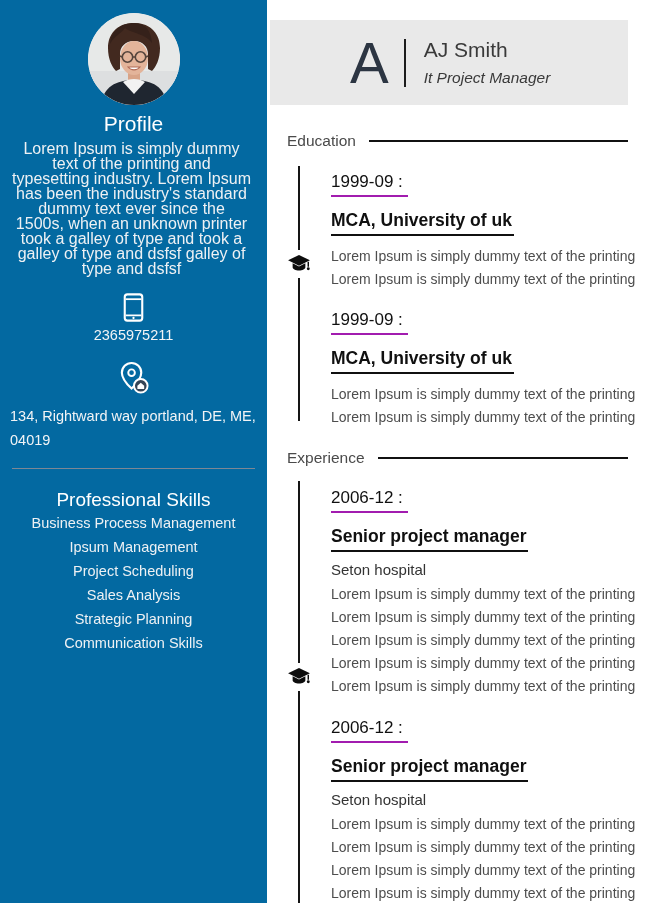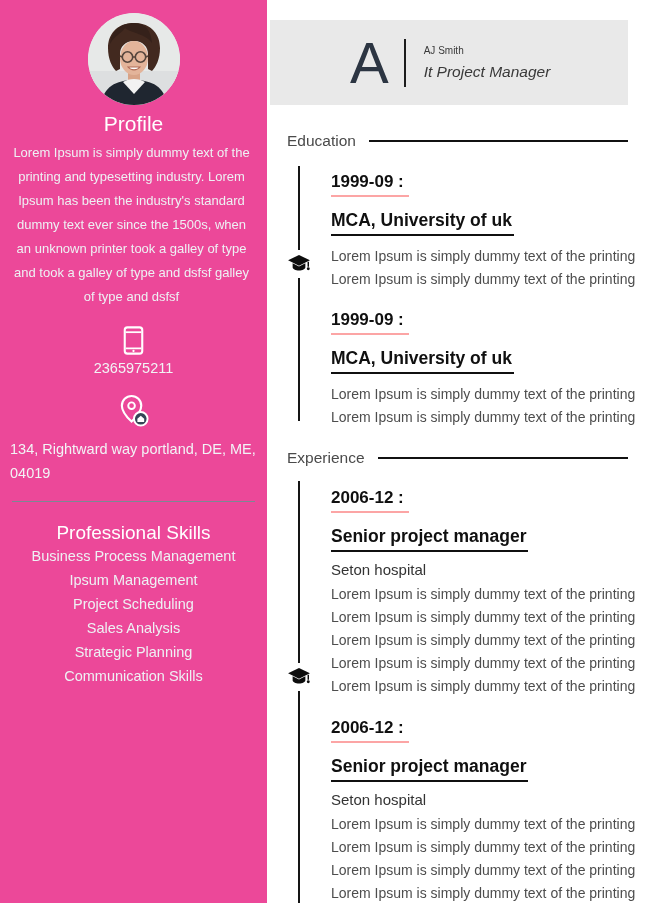--- a/index.html
+++ b/index.html
@@ -3,60 +3,60 @@
 <meta charset="utf-8">
 <style>
   html,body{margin:0;padding:0;background:#fff;}
   .page{
     width:668px;height:903px;display:flex;overflow:hidden;
     font-family:"Liberation Sans", sans-serif;background:#fff;
     position:relative;
   }
   
   .sidebar{
-    width:267px;min-width:267px;background:#ec4899;color:#f2f4f6;
+    width:267px;min-width:267px;background:#0369a1;color:#f2f4f6;
     text-align:center;box-sizing:border-box;padding:13px 10px 0 10px;
   }
   .avatar-wrap{width:92px;height:92px;border-radius:50%;overflow:hidden;margin:0 auto;background:#e7e9e8;}
   .profile-heading{font-size:21px;font-weight:400;margin-top:7px;color:#fff;}
-  .profile-text{font-size:13px;line-height:24px;margin:5px 6px 0 2px;color:#eef1f4;}
+  .profile-text{font-size:16px;line-height:15px;margin:5px 6px 0 2px;color:#eef1f4;}
   .contact-item{margin-top:16px;}
   .contact-item.email{margin-top:24px;}
   .contact-item.location{margin-top:18px;}
   .contact-value{font-size:14.5px;color:#f2f4f6;}
   .address-value{font-size:14.5px;line-height:24px;margin-top:4px;text-align:left;color:#f2f4f6;}
   .side-divider{border:none;border-top:1px solid #7d8794;margin:16px 2px 0 2px;height:0;}
   .skills-heading{font-size:19px;font-weight:400;margin-top:20px;color:#fff;}
   .skill-item{font-size:14.5px;line-height:24px;color:#eef1f4;}
   
   .main{flex:1;background:#fff;position:relative;}
   .header-card{
     margin:20px 40px 0 3px;height:85px;background:#e9e9e9;
     display:flex;align-items:center;
   }
   .initial{font-size:58px;line-height:1;color:#2c3542;margin-left:80px;font-weight:400;}
   .header-vline{width:2px;height:48px;background:#1c1c1c;margin:0 18px 0 15px;}
-  .name{font-size:10px;color:#3a3a3a;}
+  .name{font-size:21px;color:#3a3a3a;}
   .job-title{font-size:15.5px;font-style:italic;color:#3a3a3a;margin-top:7px;}
   .section-header{display:flex;align-items:center;margin:27px 40px 0 20px;}
   .section-header.experience{margin-top:20px;}
   .section-label{font-size:15.5px;color:#4a4a4a;white-space:nowrap;}
   .section-rule{flex:1;height:2px;background:#111;margin-left:13px;}
   .timeline{position:relative;margin-left:31px;}
   .timeline::before{
     content:"";position:absolute;left:0;top:16px;bottom:8px;width:2px;background:#151515;
   }
   .timeline.experience::before{top:14px;bottom:2px;}
   .entries{padding-left:33px;padding-right:28px;}
   .cap{position:absolute;left:-11px;background:#fff;padding:4px 0;line-height:0;}
   .cap-edu{top:100px;}
   .cap-exp{top:196px;}
   .entry-date{
-    display:inline-block;font-size:17px;font-weight:700;color:#101010;
-    border-bottom:2px solid #fca5a5;padding:0 5px 3px 0;margin-top:22px;
+    display:inline-block;font-size:17px;font-weight:400;color:#101010;
+    border-bottom:2px solid #a21caf;padding:0 5px 3px 0;margin-top:22px;
   }
   .entry-title{
     display:inline-block;font-size:17.5px;font-weight:700;color:#101010;
     border-bottom:2px solid #101010;padding:0 2px 3px 0;margin-top:13px;text-align:center;
   }
   .entry{display:flex;flex-direction:column;align-items:flex-start;}
   .entry .entry-date{margin-top:22px;}
   .entry + .entry .entry-date{margin-top:19px;}
   .timeline.experience .entry-date{margin-top:21px;}
   .timeline.experience .entry + .entry .entry-date{margin-top:20px;}

